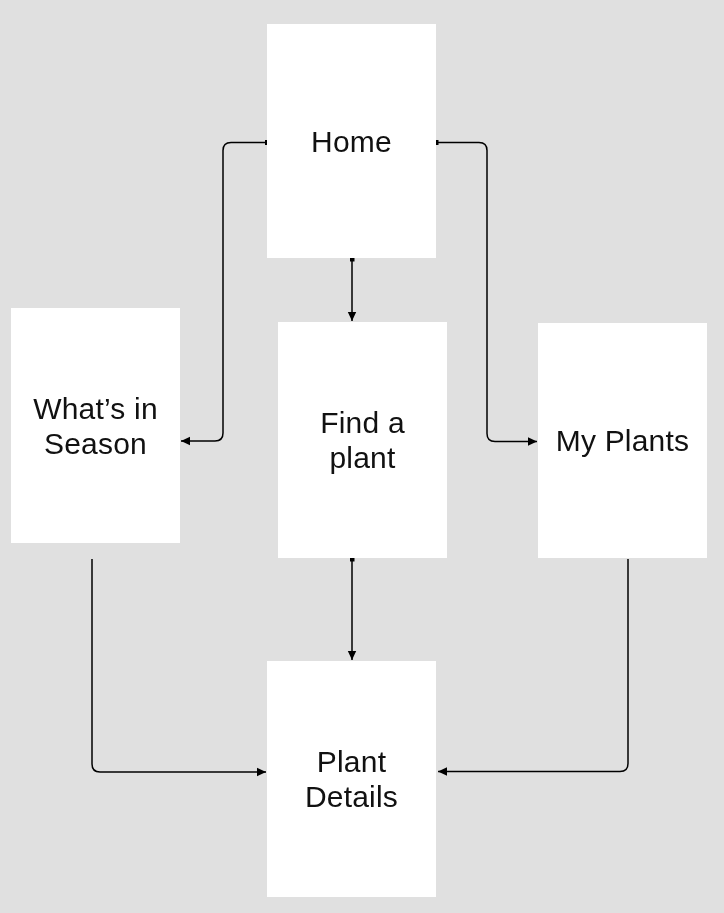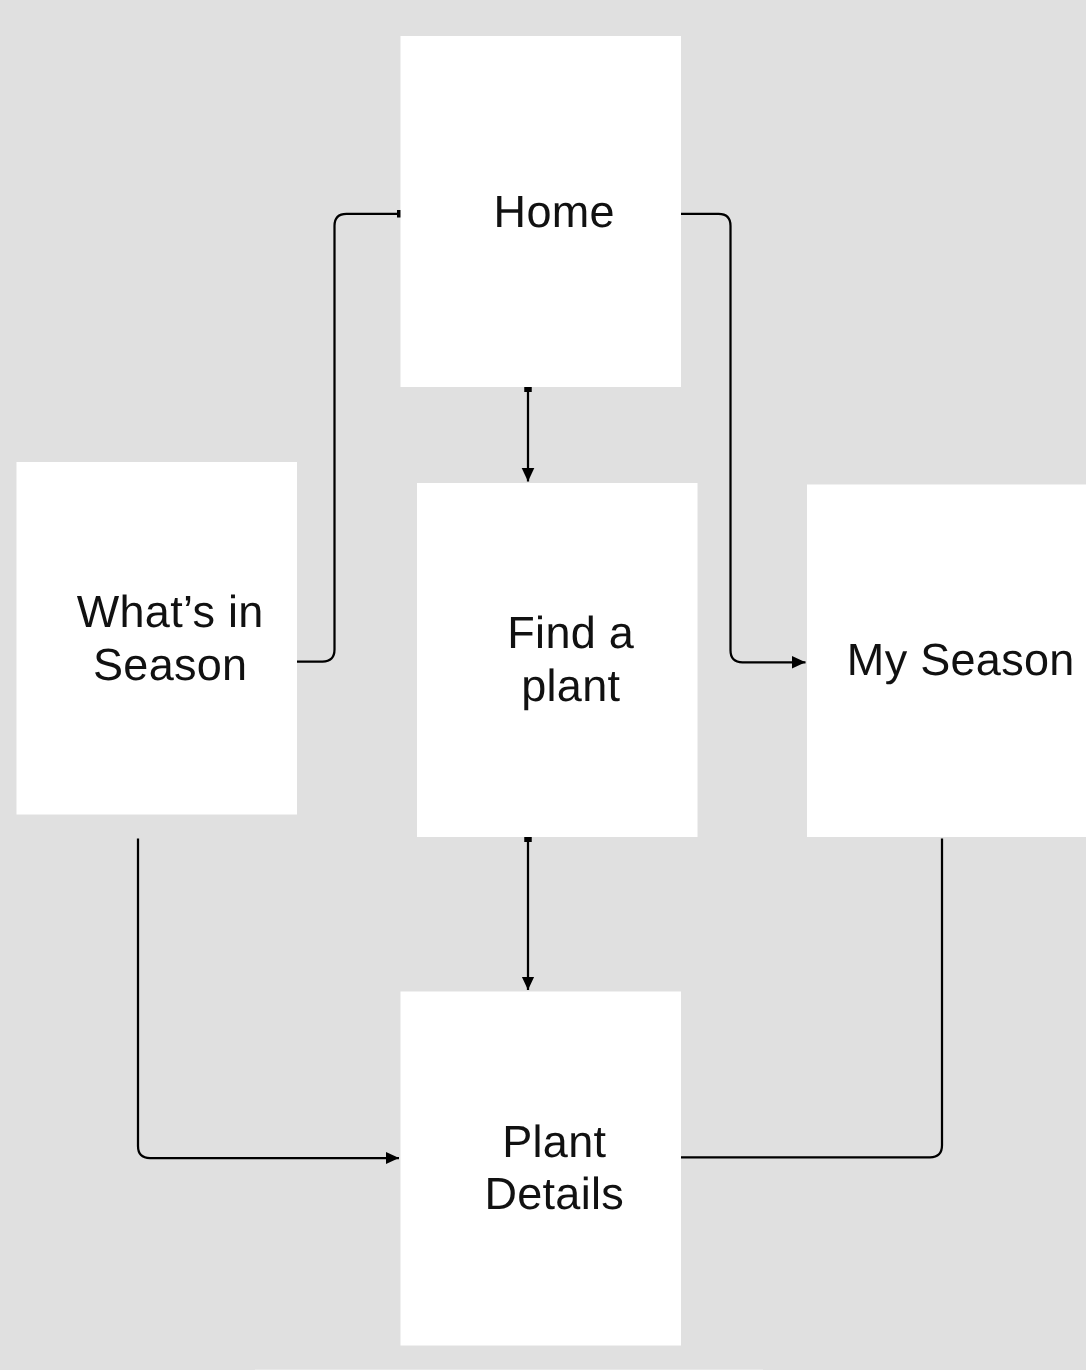--- a/index.html
+++ b/index.html
@@ -31,21 +31,20 @@
     fill: var(--line-color, #000000);
     stroke: none;
   }
   .node {
     position: absolute;
     background: var(--node-fill, #ffffff);
     display: flex;
     align-items: center;
     justify-content: center;
     text-align: center;
-    padding-left: 18px;
   }
   .node-label {
     color: var(--text-color, #111111);
     font-size: 30px;
     line-height: 35px;
     white-space: pre-line;
     letter-spacing: 0.2px;
   }
 </style>
 </head>
@@ -80,21 +79,21 @@
     <span class="node-label">What’s in
 Season</span>
   </div>
 
   <div class="node" style="left: 278px; top: 322px; width: 169px; height: 236px;">
     <span class="node-label">Find a
 plant</span>
   </div>
 
   <div class="node" style="left: 538px; top: 323px; width: 169px; height: 235px;">
-    <span class="node-label">My Season</span>
+    <span class="node-label">My Plants</span>
   </div>
 
   <div class="node" style="left: 267px; top: 661px; width: 169px; height: 236px;">
     <span class="node-label">Plant
 Details</span>
   </div>
 
 </div>
 
 </body></html>

